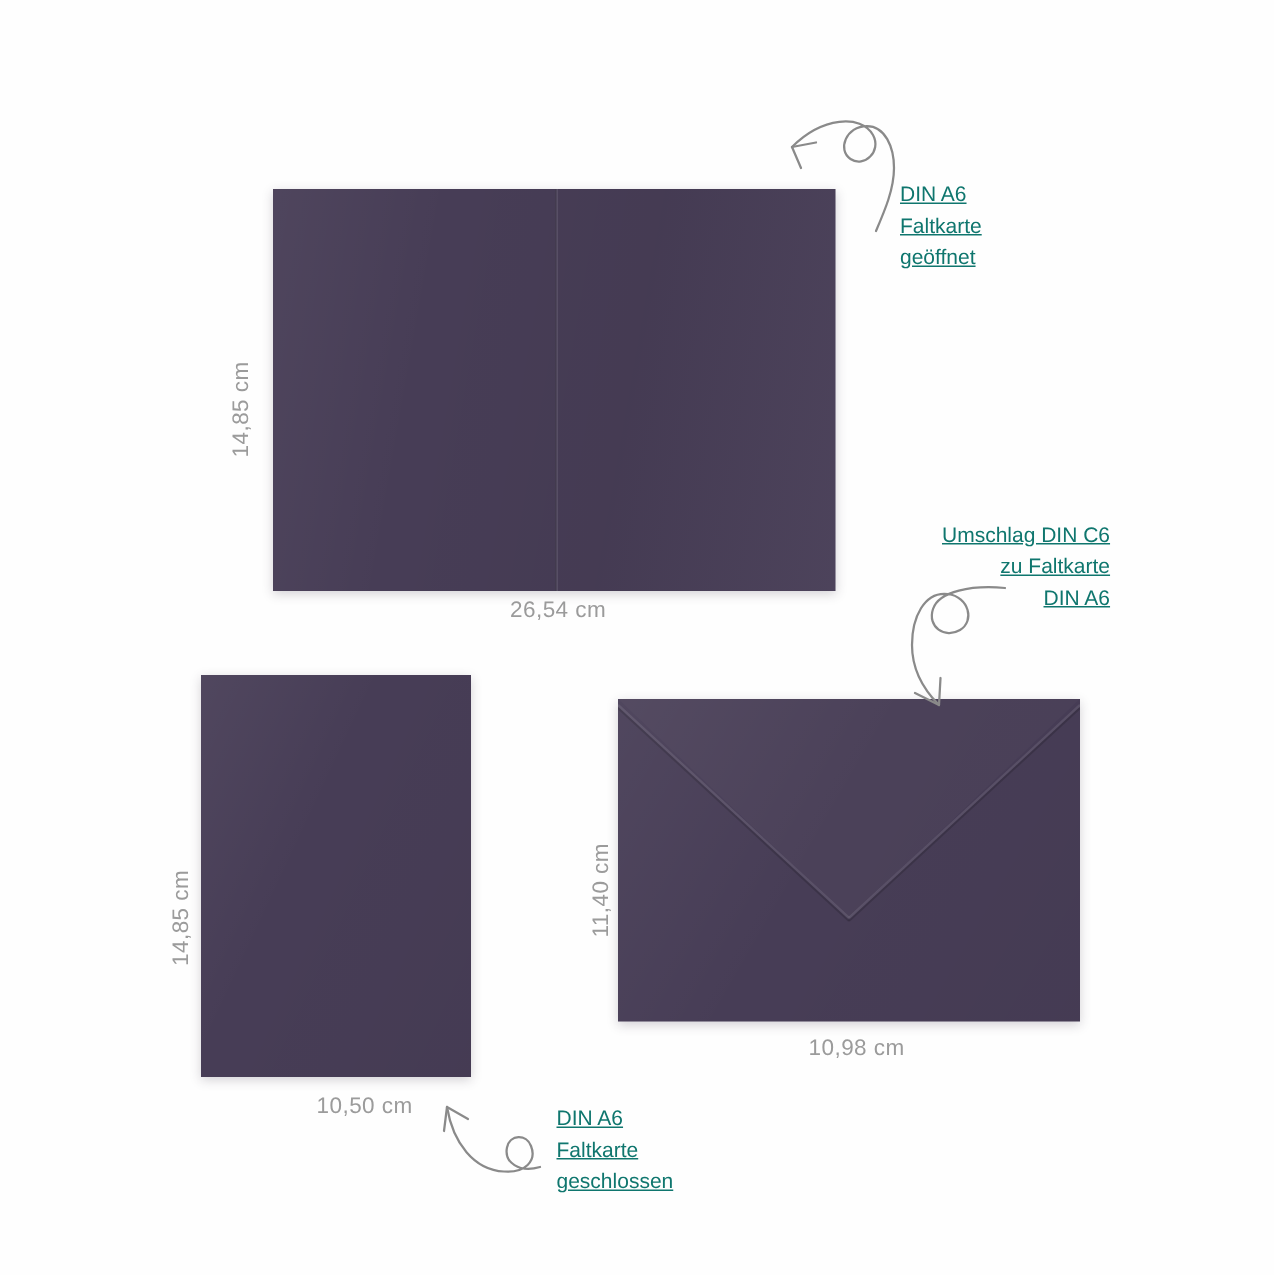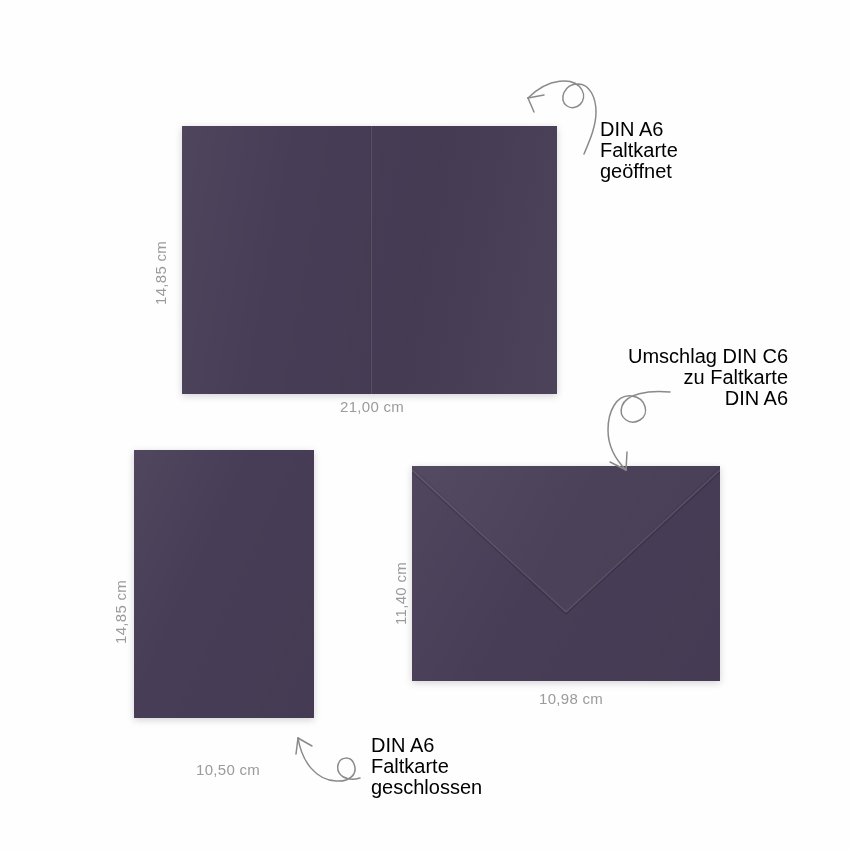--- a/index.html
+++ b/index.html
@@ -108,32 +108,33 @@
     font-family: "Liberation Sans", sans-serif;
   }
   .dim.vert {
     transform: rotate(-90deg);
     transform-origin: left top;
   }
 
   #dim-open-h   { left: 152px; top: 305px; }
   #dim-open-w   { left: 340px; top: 398px; }
   #dim-closed-h { left: 112px; top: 644px; }
-  #dim-closed-w { left: 196px; top: 729px; margin-top: 32px; }
+  #dim-closed-w { left: 211px; top: 729px; }
   #dim-env-h    { left: 392px; top: 625px; }
   #dim-env-w    { left: 539px; top: 690px; }
 
   
   .callout {
     position: absolute;
-    color: #000000;
-    font-size: 20px;
+    color: #0f766e;
+    font-size: 14px;
     line-height: 21px;
     white-space: pre;
     font-family: "Liberation Sans", sans-serif;
+    text-decoration: underline;
   }
   #callout-open     { left: 600px; top: 119px; text-align: left;  }
   #callout-envelope { left: 628px; top: 346px; text-align: right; }
   #callout-closed   { left: 371px; top: 735px; text-align: left;  }
 
   .doodle {
     position: absolute;
     pointer-events: none;
   }
   #doodle-open     { left: 518px; top: 68px;  }
@@ -144,21 +145,21 @@
 <body>
 
 <div id="stage">
 
   <div class="paper" id="card-open">
     <div class="sheen"></div>
     <div class="fold"></div>
   </div>
 
   <div class="dim vert" id="dim-open-h">14,85 cm</div>
-  <div class="dim" id="dim-open-w">21,00 cm</div>
+  <div class="dim" id="dim-open-w">26,54 cm</div>
 
   <svg class="doodle" id="doodle-open" width="86" height="92" viewBox="0 0 86 92">
     <g fill="none" stroke="#8a8a8a" stroke-width="1.5" stroke-linecap="round" stroke-linejoin="round">
       <path d="M10 30 C 30 10, 56 8, 64 22 C 70 33, 58 44, 49 38
                C 40 32, 46 16, 60 16 C 72 16, 78 30, 78 44
                C 78 58, 72 72, 66 86"></path>
       <path d="M10 30 L 26 27"></path>
       <path d="M10 30 L 16 44"></path>
     </g>
   </svg>

